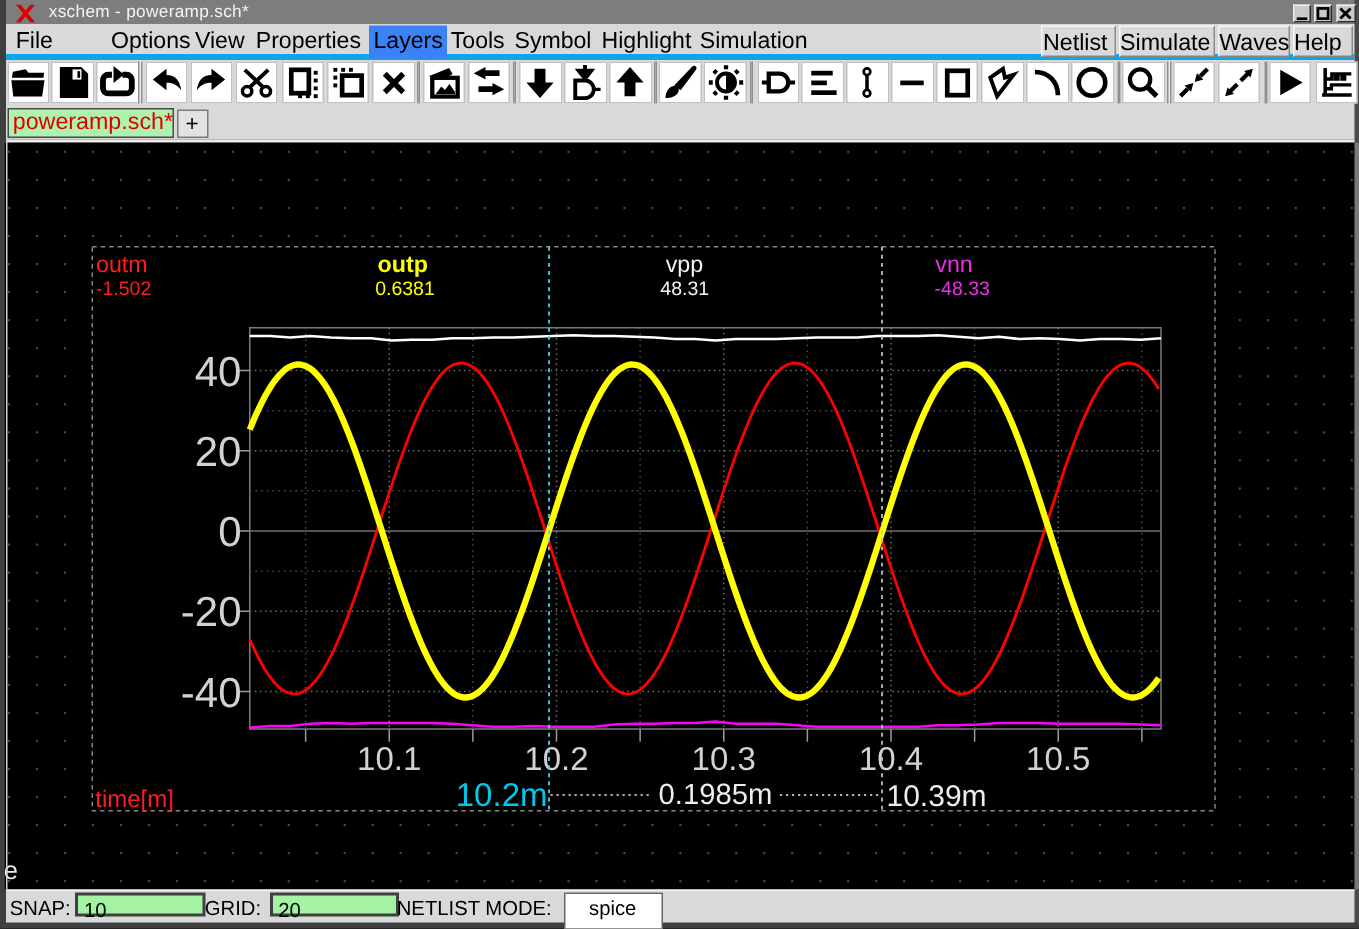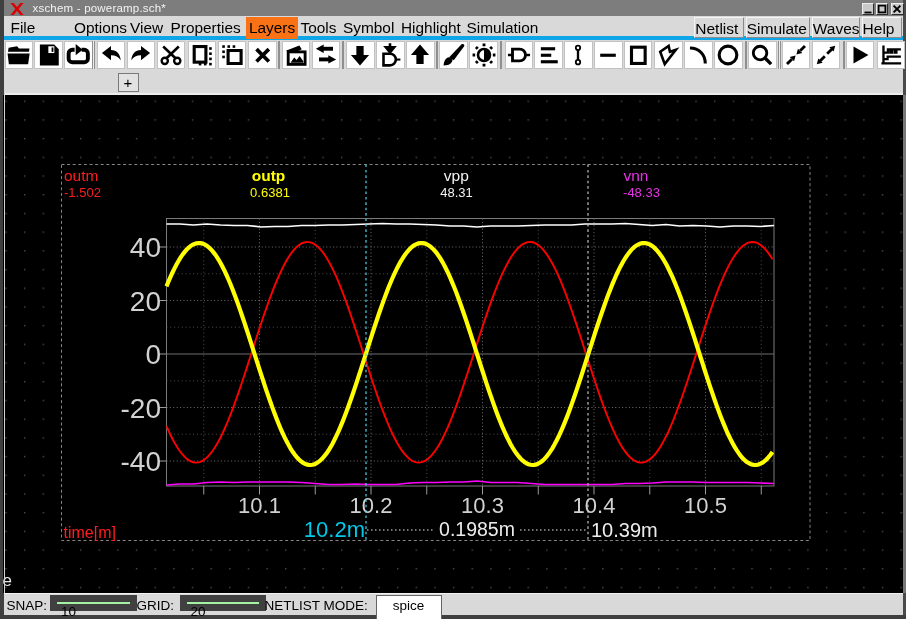--- a/index.html
+++ b/index.html
@@ -9,21 +9,21 @@
 .menubar{position:absolute;left:3.5px;top:15.5px;width:899px;height:24.5px;background:#d9d9d9;border-bottom:4px solid #0ea5e9;font-size:15px;color:#000;}
 .mitem{position:absolute;top:3.8px;font-size:15.4px;}
 .mbtn{position:absolute;top:1.5px;height:21px;background:#d9d9d9;border-left:1px solid #f5f5f5;border-top:1px solid #f5f5f5;border-right:1.5px solid #8a8a8a;border-bottom:1px solid #8a8a8a;font-size:15.5px;padding:2px 0 0 0;}
 .toolbar{position:absolute;left:3.5px;top:40px;width:899px;height:30px;background:#d9d9d9;}
 .tbtn{position:absolute;top:1.2px;width:28.4px;height:28px;background:#fff;border:1px solid #c2c2c2;display:flex;align-items:center;justify-content:center;}
 .tsep{position:absolute;top:1.2px;width:2.2px;height:28px;border-left:1px solid #8f8f8f;border-right:1px solid #8f8f8f;background:#ececec;}
 .tabbar{position:absolute;left:3.5px;top:70px;width:899px;height:23px;background:#d9d9d9;}
 .tab{position:absolute;left:1px;top:1.5px;width:111px;height:20.5px;background:#aef2ae;border:1px solid #4a4a4a;color:#e00000;padding:0 0 0 3px;font-size:15.5px;line-height:17.5px;}
 .plus{position:absolute;left:114px;top:2.5px;width:21px;height:19px;background:#e2e2e2;border:1px solid #7a7a7a;font-size:15px;color:#000;text-align:center;line-height:17px;}
 .statusbar{position:absolute;left:3.5px;top:592.5px;border-top:1px solid #f2f2f2;width:899px;height:22px;background:#d9d9d9;font-size:13.5px;color:#000;}
-.sgreen{position:absolute;top:1.5px;height:16px;background:#a3f3a3;border:7px solid #404040;font-size:13.5px;padding:1.5px 0 0 4px;}
+.sgreen{position:absolute;top:1.5px;height:16px;background:#a3f3a3;border:2px solid #404040;font-size:13.5px;padding:1.5px 0 0 4px;}
 .swhite{position:absolute;top:1.5px;height:36px;background:#fff;border:1px solid #666;font-size:13.5px;padding:1.5px 0 0 0;text-align:center;}
 .slab{position:absolute;top:4px;}
 </style></head><body>
 
 <div style="position:absolute;left:0;top:0;width:3.5px;height:619px;background:#3f3f3f;"></div>
 <div style="position:absolute;right:0;top:0;width:3.5px;height:95px;background:#4a4a4a;"></div>
 <div style="position:absolute;right:0;top:95px;width:3.5px;height:498px;background:#787878;"></div>
 <div style="position:absolute;right:0;top:593px;width:3.5px;height:26px;background:#4a4a4a;"></div>
 <div style="position:absolute;left:0;top:615px;width:906px;height:4px;background:#3f3f3f;"></div>
 
@@ -49,21 +49,21 @@
       <path d="M1.6 1.6 8.4 8.4M8.4 1.6 1.6 8.4" stroke="#000" stroke-width="1.9"></path>
     </svg>
   </div>
 
 <div class="menubar">
  <span class="mitem" style="left:7px;">File</span>
  <span class="mitem" style="left:40px;margin-top:28px;">Edit</span>
  <span class="mitem" style="left:70.5px;">Options</span>
  <span class="mitem" style="left:126.5px;">View</span>
  <span class="mitem" style="left:167px;">Properties</span>
- <span class="mitem" style="left:242.5px;background:#f97316;padding:2px 3px;top:1.5px;">Layers</span>
+ <span class="mitem" style="left:242.5px;background:#3b82f6;padding:2px 3px;top:1.5px;">Layers</span>
  <span class="mitem" style="left:297px;">Tools</span>
  <span class="mitem" style="left:339.5px;">Symbol</span>
  <span class="mitem" style="left:397.5px;">Highlight</span>
  <span class="mitem" style="left:463px;">Simulation</span>
  <span class="mbtn" style="left:690.8px;width:50px;">Netlist</span>
  <span class="mbtn" style="left:742.2px;width:64.5px;">Simulate</span>
  <span class="mbtn" style="left:808.3px;width:48.5px;">Waves</span>
  <span class="mbtn" style="left:858.1px;width:40px;">Help</span>
 </div>
 <div class="toolbar">
@@ -266,20 +266,21 @@
 <div class="tsep" style="left:338.7px"></div>
 <div class="tsep" style="left:432.0px"></div>
 <div class="tsep" style="left:496.5px"></div>
 <div class="tsep" style="left:741.1px"></div>
 <div class="tsep" style="left:774.9px"></div>
 <div class="tsep" style="left:839.0px"></div>
 </div>
 <div style="position:absolute;left:3.5px;top:93px;width:899px;height:2px;background:#ececec;"></div>
 <div style="position:absolute;left:3.5px;top:93px;width:1.5px;height:500px;background:#d4d4d4;z-index:5;"></div>
 <div class="tabbar">
+    <div class="tab">poweramp.sch*</div>
     <div class="plus">+</div>
   </div>
 
 <svg style="position:absolute;left:3px;top:95px;" width="900" height="498" viewBox="3 95 900 498">
 <defs>
 <pattern id="dots" x="5.3" y="7.05" width="18.65" height="18.7" patternUnits="userSpaceOnUse">
 <rect x="0" y="0" width="1.4" height="1.4" fill="#4c4c4c"></rect>
 </pattern>
 <style>
 .gmaj{stroke:#6f6f6f;stroke-width:1;stroke-dasharray:1 2.4;}

